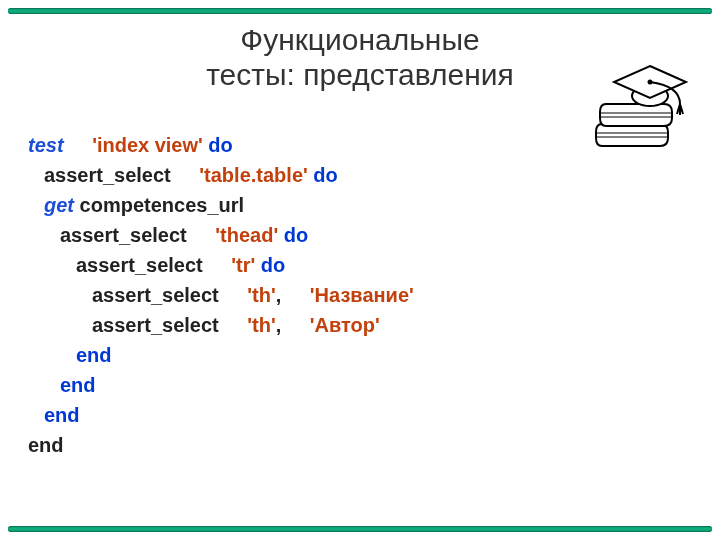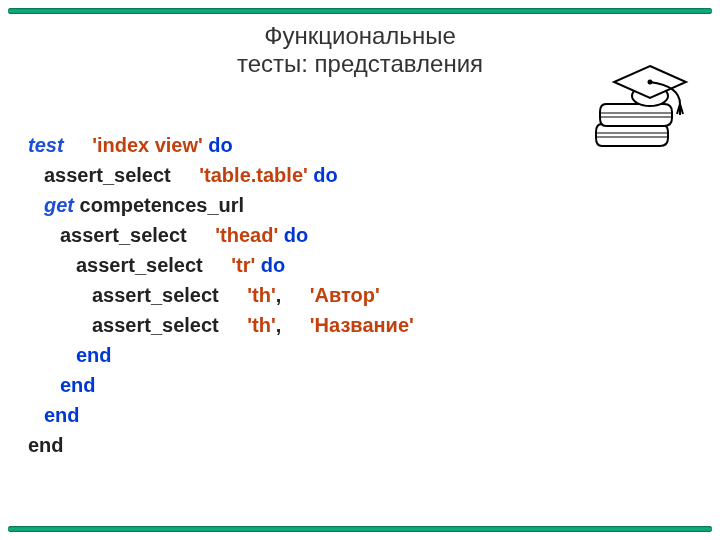--- a/index.html
+++ b/index.html
@@ -3,21 +3,21 @@
 <meta charset="utf-8">
 <style>
   html,body{margin:0;padding:0;width:720px;height:540px;font-family:"Trebuchet MS","Lucida Sans Unicode",Arial,sans-serif;background:#fff;}
   .slide{position:relative;width:720px;height:540px;box-sizing:border-box;}
   .border-top{position:absolute;top:8px;left:8px;right:8px;height:6px;border-radius:4px;
     background:linear-gradient(180deg,#0aa072 0%,#0aa072 40%,#2fe0b0 50%,#0aa072 60%,#0aa072 100%);
     box-shadow:0 1px 0 #0a7a5a inset,0 -1px 0 #0a7a5a inset;}
   .border-bottom{position:absolute;bottom:8px;left:8px;right:8px;height:6px;border-radius:4px;
     background:linear-gradient(180deg,#0aa072 0%,#0aa072 40%,#2fe0b0 50%,#0aa072 60%,#0aa072 100%);
     box-shadow:0 1px 0 #0a7a5a inset,0 -1px 0 #0a7a5a inset;}
-  .title{position:absolute;top:22px;left:0;right:0;text-align:center;font-size:24px;font-weight:400;color:#333;line-height:1.18;}
+  .title{position:absolute;top:22px;left:0;right:0;text-align:center;font-size:30px;font-weight:400;color:#333;line-height:1.18;}
   .icon-wrap{position:absolute;top:60px;right:30px;width:100px;height:100px;}
   .code{position:absolute;top:130px;left:28px;right:28px;font-size:20px;font-weight:700;color:#333;line-height:1.5;}
   .kw{color:#0038d6;font-weight:700;font-style:normal;margin-top:9px;}
   .it{color:#1d4ed8;font-weight:700;font-style:italic;}
   .str{color:#c2410c;font-weight:700;margin-left:23px;}
   .plain{color:#222;font-weight:700;}
   .i1{padding-left:16px;}
   .i2{padding-left:32px;}
   .i3{padding-left:48px;}
   .i4{padding-left:64px;}
@@ -63,23 +63,23 @@
     <div class="i1">
       <span class="it">get</span><span class="plain"> competences_url</span>
     </div>
     <div class="i2">
       <span class="plain">assert_select </span><span class="str">'thead' </span><span class="kw">do</span>
     </div>
     <div class="i3">
       <span class="plain">assert_select </span><span class="str">'tr' </span><span class="kw">do</span>
     </div>
     <div class="i4">
-      <span class="plain">assert_select </span><span class="str">'th'</span><span class="plain">, </span><span class="str">'Автор'</span>
+      <span class="plain">assert_select </span><span class="str">'th'</span><span class="plain">, </span><span class="str">'Название'</span>
     </div>
     <div class="i4">
-      <span class="plain">assert_select </span><span class="str">'th'</span><span class="plain">, </span><span class="str">'Название'</span>
+      <span class="plain">assert_select </span><span class="str">'th'</span><span class="plain">, </span><span class="str">'Автор'</span>
     </div>
     <div class="i3"><span class="kw">end</span></div>
     <div class="i2"><span class="kw">end</span></div>
     <div class="i1"><span class="kw">end</span></div>
     <div><span class="plain">end</span></div>
   </div>
 </div>
 
 </body></html>

